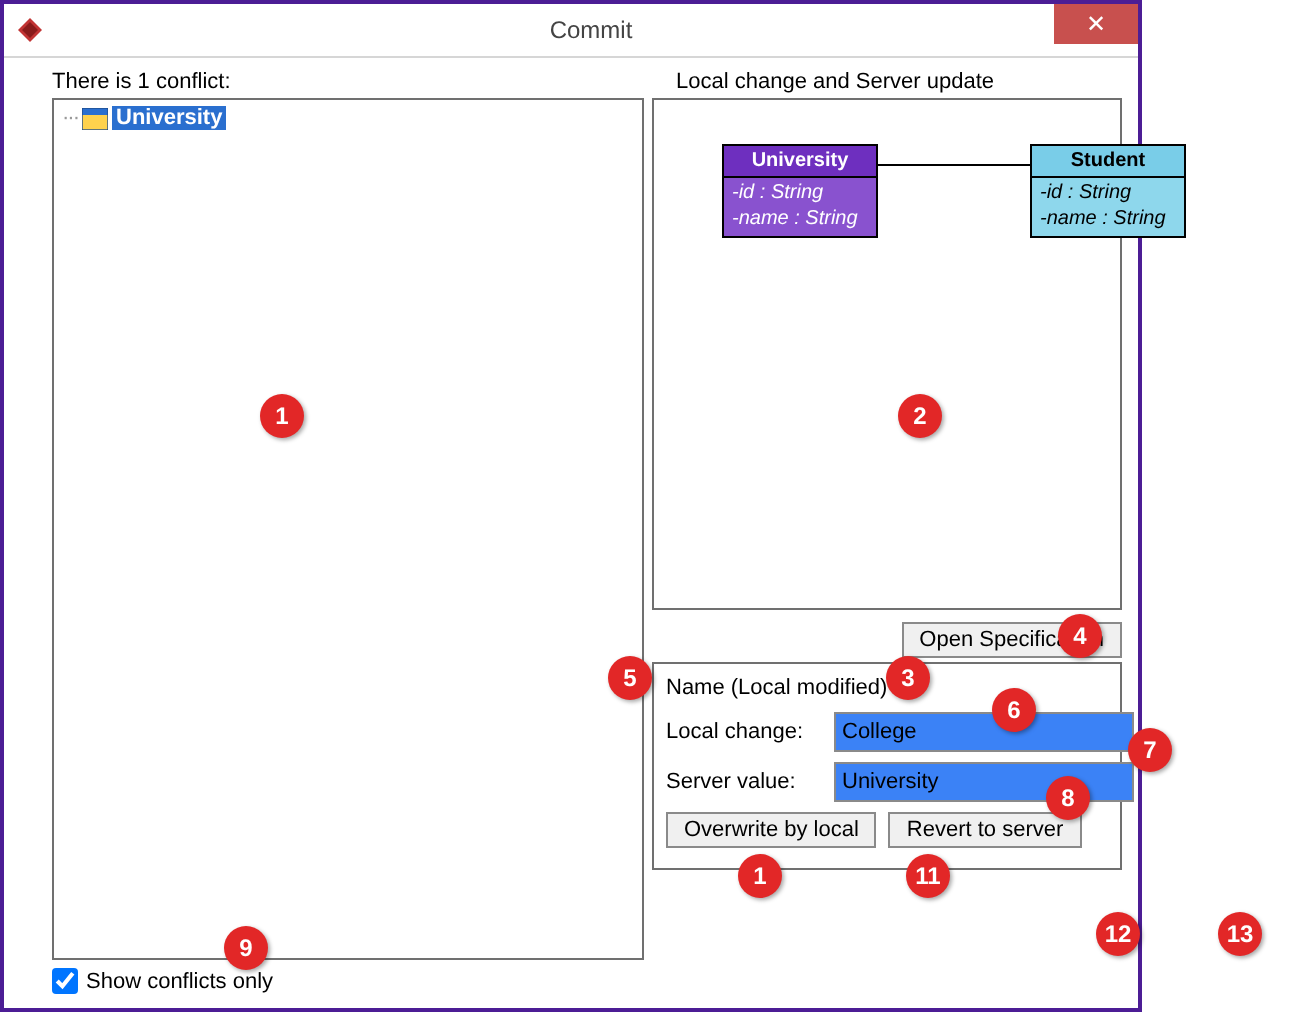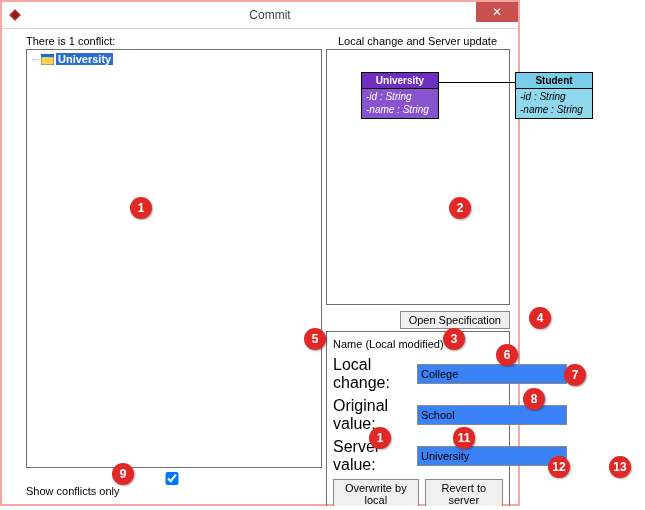--- a/index.html
+++ b/index.html
@@ -3,22 +3,22 @@
 <meta charset="utf-8">
 <style>
   body {
     margin: 0;
     background: #fff;
     font-family: Arial, sans-serif;
     font-size: 11px;
     color: #000;
   }
   .outer-frame {
-    border: 2px solid #fca5a5;
-    width: 520px;
+    border: 2px solid #4c1d95;
+    width: 571px;
     height: 506px;
     position: relative;
     box-sizing: border-box;
   }
   .titlebar {
     height: 26px;
     background: #fff;
     border-bottom: 1px solid #d6d6d6;
     display: flex;
     align-items: center;
@@ -95,22 +95,22 @@
   }
   .tree-item .sel {
     background: #2a6fcf;
     color: #fff;
     padding: 0 2px;
     font-weight: bold;
   }
   .checkbox-row {
     margin-top: 4px;
     display: flex;
-    font-size: 11px;
-    flex-direction: column;
+    align-items: center;
+    font-size: 11px;
   }
   .checkbox-row input {
     margin: 0 4px 0 0;
   }
 
   .right-col {
     flex: 1;
     display: flex;
     flex-direction: column;
     min-width: 0;
@@ -180,21 +180,21 @@
     margin-bottom: 6px;
   }
   .field-row {
     display: flex;
     align-items: center;
     margin-bottom: 5px;
     gap: 4px;
   }
   .field-row label {
     width: 80px;
-    font-size: 16px;
+    font-size: 11px;
     flex-shrink: 0;
   }
   .field-row input[type="text"] {
     flex: 1;
     font-size: 11px;
     padding: 1px 3px;
     border: 1px solid #8a8a8a;
     background: #3b82f6;
     font-family: Arial;
     height: 16px;
@@ -297,24 +297,20 @@
       </div>
 
       <div class="field-section">
         <div class="field-section-title">Name (Local modified)</div>
 
         <div class="field-row">
           <label>Local change:</label>
           <input type="text" value="College" style="">
         </div>
         <div class="field-row">
-          <label>Original value:</label>
-          <input type="text" value="School" style="">
-        </div>
-        <div class="field-row">
           <label>Server value:</label>
           <input type="text" value="University" style="">
         </div>
 
         <div class="action-row">
           <button class="btn">Overwrite by local</button>
           <button class="btn">Revert to server</button>
         </div>
       </div>
 
@@ -325,17 +321,17 @@
   <div class="callout" style="left:128px; top:195px;">1</div>
   <div class="callout" style="left:447px; top:195px;">2</div>
   <div class="callout" style="left:441px; top:326px;">3</div>
   <div class="callout" style="left:527px; top:305px;">4</div>
   <div class="callout" style="left:302px; top:326px;">5</div>
   <div class="callout" style="left:494px; top:342px;">6</div>
   <div class="callout" style="left:562px; top:362px;">7</div>
   <div class="callout" style="left:521px; top:386px;">8</div>
   <div class="callout" style="left:110px; top:461px;">9</div>
   <div class="callout" style="left:367px; top:425px;">1</div>
-  <div class="callout" style="left:451px; top:425px;border-radius:10px;">11</div>
+  <div class="callout" style="left:451px; top:425px;">11</div>
   <div class="callout" style="left:546px; top:454px;">12</div>
   <div class="callout" style="left:607px; top:454px;">13</div>
 
 </div>
 
 </body></html>

